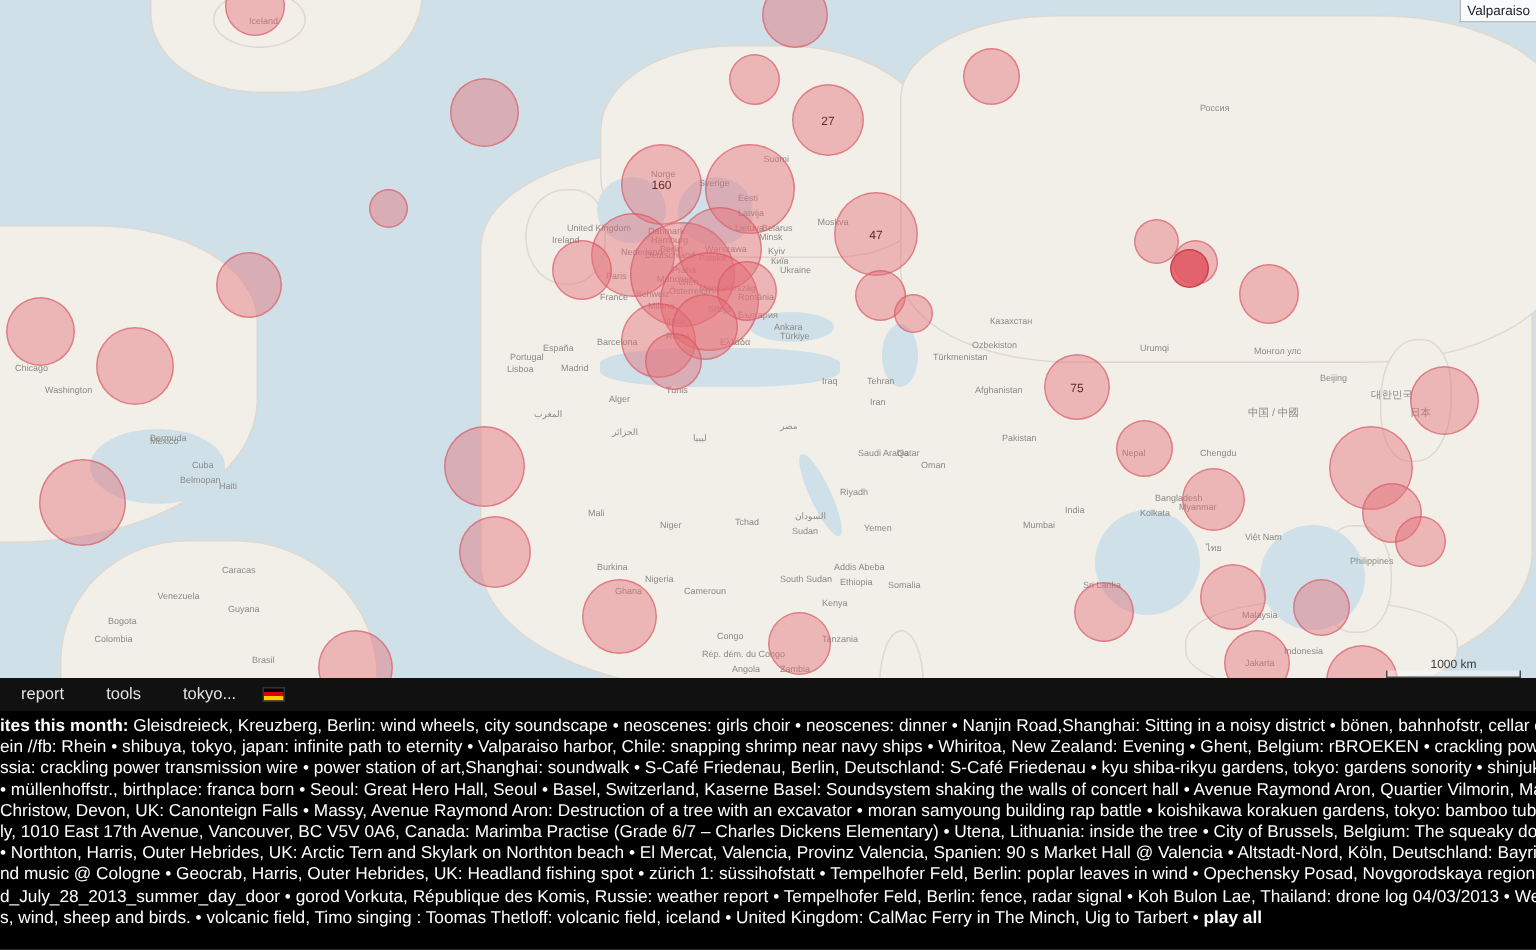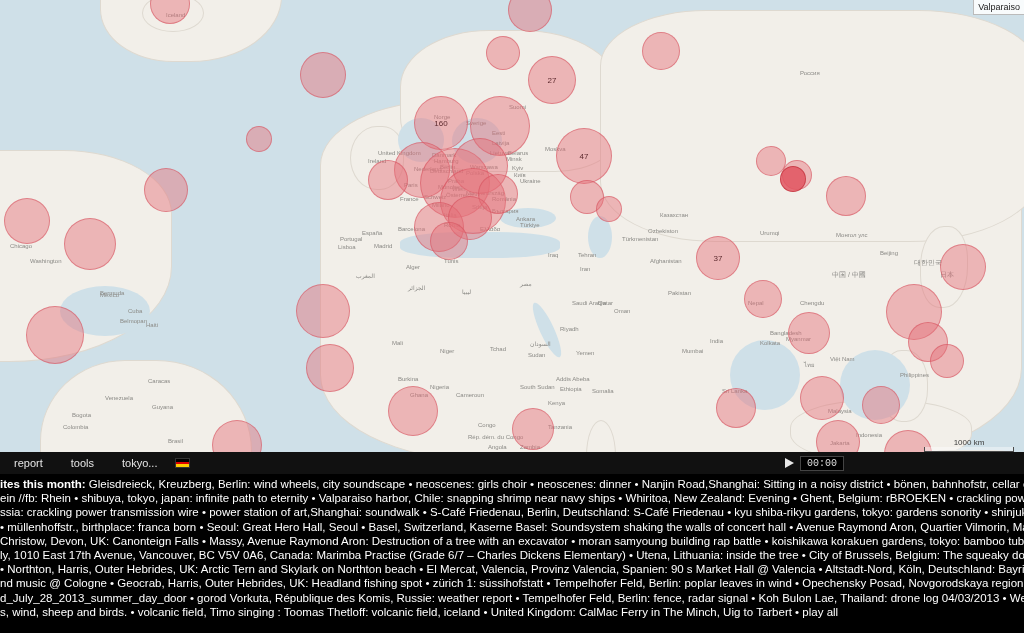--- a/index.html
+++ b/index.html
@@ -165,21 +165,21 @@
     padding: 3px 0 0 0;
     overflow: hidden;
     box-sizing: border-box;
   }
   #ticker .line {
     white-space: nowrap;
     padding-left: 0;
     overflow: hidden;
   }
   .lbl-bold { font-weight: bold; }
-  .playall { font-weight: normal; text-align: center; }
+  .playall { font-weight: bold; text-align: center; }
 </style>
 </head>
 <body>
 
 <div id="app">
 
   <div id="map">
 
     <div class="landmass" style="left:-190px;top:150px;width:360px;height:210px;border-radius:40% 30% 45% 35%;"></div>
     <div class="landmass" style="left:100px;top:-70px;width:180px;height:130px;border-radius:45% 40% 50% 40%;"></div>
@@ -350,21 +350,21 @@
         <div class="marker" style="left: 448px; top: 196px; width: 44px; height: 44px;"></div>
         <div class="marker" style="left: 430px; top: 222px; width: 38px; height: 38px;"></div>
         <div class="marker" style="left: 4px; top: 198px; width: 46px; height: 46px;"></div>
         <div class="marker" style="left: 64px; top: 218px; width: 52px; height: 52px;"></div>
         <div class="marker" style="left: 26px; top: 306px; width: 58px; height: 58px;"></div>
         <div class="marker" style="left: 296px; top: 284px; width: 54px; height: 54px;"></div>
         <div class="marker" style="left: 306px; top: 344px; width: 48px; height: 48px;"></div>
         <div class="marker" style="left: 388px; top: 386px; width: 50px; height: 50px;"></div>
         <div class="marker" style="left: 212px; top: 420px; width: 50px; height: 50px;"></div>
         <div class="marker" style="left: 512px; top: 408px; width: 42px; height: 42px;"></div>
-        <div class="marker" style="left: 696px; top: 236px; width: 44px; height: 44px;">37</div>
+        <div class="marker" style="left: 696px; top: 236px; width: 44px; height: 44px;">75</div>
         <div class="marker" style="left: 744px; top: 280px; width: 38px; height: 38px;"></div>
         <div class="marker" style="left: 788px; top: 312px; width: 42px; height: 42px;"></div>
         <div class="marker" style="left: 886px; top: 284px; width: 56px; height: 56px;"></div>
         <div class="marker" style="left: 940px; top: 244px; width: 46px; height: 46px;"></div>
         <div class="marker" style="left: 908px; top: 322px; width: 40px; height: 40px;"></div>
         <div class="marker" style="left: 800px; top: 376px; width: 44px; height: 44px;"></div>
         <div class="marker" style="left: 716px; top: 388px; width: 40px; height: 40px;"></div>
         <div class="marker" style="left: 862px; top: 386px; width: 38px; height: 38px;"></div>
         <div class="marker" style="left: 816px; top: 420px; width: 44px; height: 44px;"></div>
         <div class="marker" style="left: 884px; top: 430px; width: 48px; height: 48px;"></div>
@@ -377,24 +377,20 @@
       <div>1000 km</div>
       <div class="bar"></div>
     </div>
   </div>
 
   <div id="toolbar">
     <div class="tb-item">report</div>
     <div class="tb-item">tools</div>
     <div class="tb-item">tokyo...</div>
     <div id="flag-icon"></div>
-    <div id="player">
-      <div id="play-btn"></div>
-      <div id="time-readout">00:00</div>
-    </div>
   </div>
 
   <div id="ticker">
     <div class="line">
       <span class="lbl-bold">ites this month:</span>
       <span>Gleisdreieck, Kreuzberg, Berlin: wind wheels, city soundscape • neoscenes: girls choir • neoscenes: dinner • Nanjin Road,Shanghai: Sitting in a noisy district • bönen, bahnhofstr, cellar of the</span>
     </div>
     <div class="line"><span>ein //fb: Rhein • shibuya, tokyo, japan: infinite path to eternity • Valparaiso harbor, Chile: snapping shrimp near navy ships • Whiritoa, New Zealand: Evening • Ghent, Belgium: rBROEKEN • crackling power tra</span></div>
     <div class="line"><span>ssia: crackling power transmission wire • power station of art,Shanghai: soundwalk • S-Café Friedenau, Berlin, Deutschland: S-Café Friedenau • kyu shiba-rikyu gardens, tokyo: gardens sonority • shinjuku gyo</span></div>
     <div class="line"><span>• müllenhoffstr., birthplace: franca born • Seoul: Great Hero Hall, Seoul • Basel, Switzerland, Kaserne Basel: Soundsystem shaking the walls of concert hall • Avenue Raymond Aron, Quartier Vilmorin, Massy, Fra</span></div>

